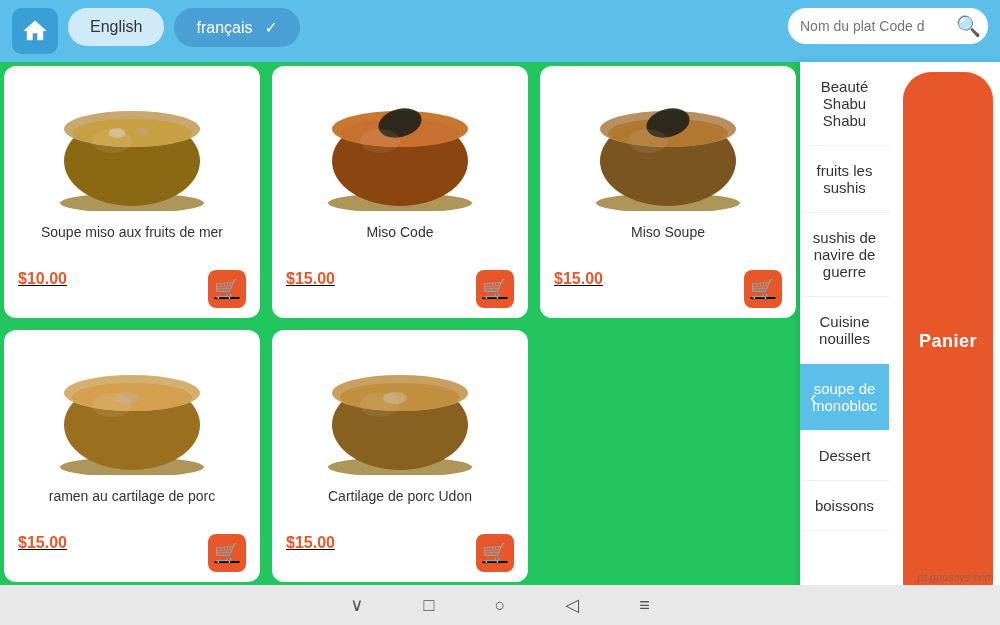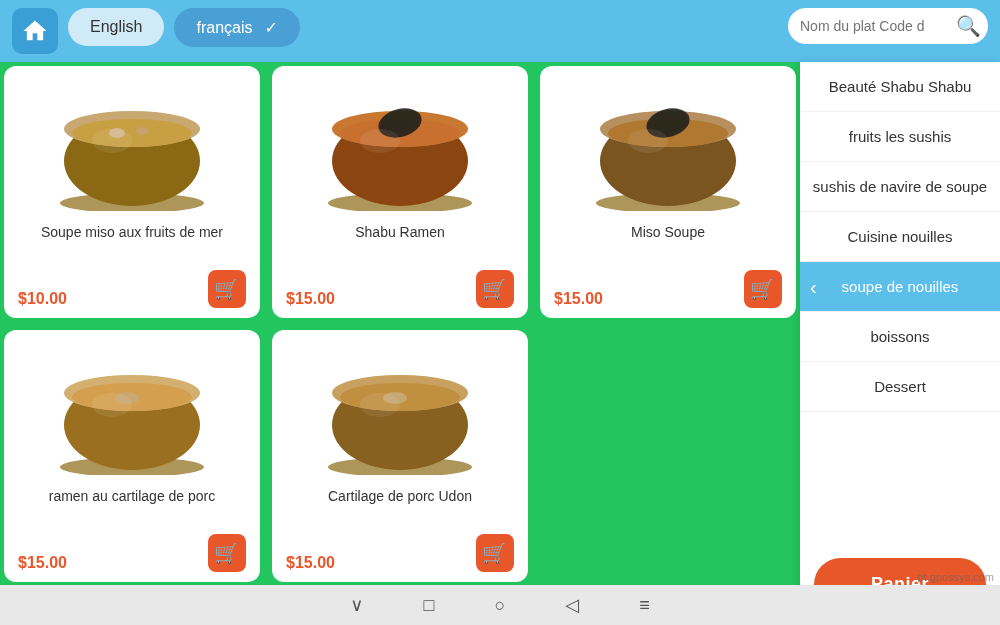--- a/index.html
+++ b/index.html
@@ -109,24 +109,25 @@
     }
     .product-name {
       font-size: 14px;
       color: #333;
       text-align: center;
       margin-bottom: 6px;
       min-height: 36px;
     }
     .product-footer {
       display: flex;
-      align-items: flex-end;
+      align-items: flex-start;
       justify-content: space-between;
       width: 100%;
       padding: 4px 4px 0;
+      text-decoration: underline;
     }
     .product-price {
       font-size: 16px;
       font-weight: bold;
       color: #e8572a;
     }
     .cart-btn {
       background: #e8572a;
       border: none;
       border-radius: 8px;
@@ -147,21 +148,21 @@
       font-size: 15px;
       color: #333;
       font-weight: 500;
     }
 
     
     .sidebar {
       width: 200px;
       background: white;
       display: flex;
-      flex-direction: column;
+      flex-direction: row;
       position: relative;
       box-shadow: -2px 0 8px rgba(0,0,0,0.1);
     }
     .sidebar-menu {
       flex: 1;
       display: flex;
       flex-direction: column;
     }
     .menu-item {
       padding: 16px 12px;
@@ -213,20 +214,21 @@
     }
     .nav-bar span { font-size: 18px; color: #555; cursor: pointer; }
 
     
     .watermark {
       position: absolute;
       bottom: 42px;
       right: 6px;
       font-size: 11px;
       color: rgba(100,100,100,0.6);
+      font-style: italic;
     }
   </style>
 </head>
 <body>
 
 <div class="header">
   <div class="home-btn">
     <svg viewBox="0 0 24 24">
       <path d="M10 20v-6h4v6h5v-8h3L12 3 2 12h3v8z"></path>
     </svg>
@@ -296,21 +298,21 @@
 
         <ellipse cx="80" cy="42" rx="22" ry="14" fill="#1a1a1a" opacity="0.85" transform="rotate(-15 80 42)"></ellipse>
         <ellipse cx="80" cy="40" rx="19" ry="11" fill="#2a2a1a" opacity="0.6" transform="rotate(-15 80 40)"></ellipse>
 
       <ellipse cx="60" cy="60" rx="20" ry="12" fill="white" opacity="0.08"></ellipse>
 
       <path d="M 20 85 Q 80 125 140 85" fill="#8b4510" opacity="0.3"></path>
     </svg>
 
     </div>
-    <div class="product-name">Shabu Ramen</div>
+    <div class="product-name">Miso Code</div>
     <div class="product-footer">
       <span class="product-price">$15.00</span>
       <button class="cart-btn">🛒</button>
     </div>
   </div>
         <div class="product-card">
     <div class="product-image">
 
     <svg width="160" height="130" viewBox="0 0 160 130" xmlns="http://www.w3.org/2000/svg">
 
@@ -399,25 +401,25 @@
   </div>
       </div>
     <div class="page-indicator">1/1</div>
   </div>
 
   <div class="sidebar">
     <div class="sidebar-menu" id="sidebar-menu">
 
     <div class="menu-item">Beauté Shabu Shabu</div>
         <div class="menu-item">fruits les sushis</div>
-        <div class="menu-item">sushis de navire de soupe</div>
+        <div class="menu-item">sushis de navire de guerre</div>
         <div class="menu-item">Cuisine nouilles</div>
-        <div class="menu-item active">soupe de nouilles</div>
+        <div class="menu-item active">soupe de monobloc</div>
+        <div class="menu-item">Dessert</div>
         <div class="menu-item">boissons</div>
-        <div class="menu-item">Dessert</div>
       </div>
     <button class="panier-btn">Panier</button>
   </div>
 </div>
 
 <div class="nav-bar">
   <span>∨</span>
   <span>□</span>
   <span>○</span>
   <span>◁</span>

